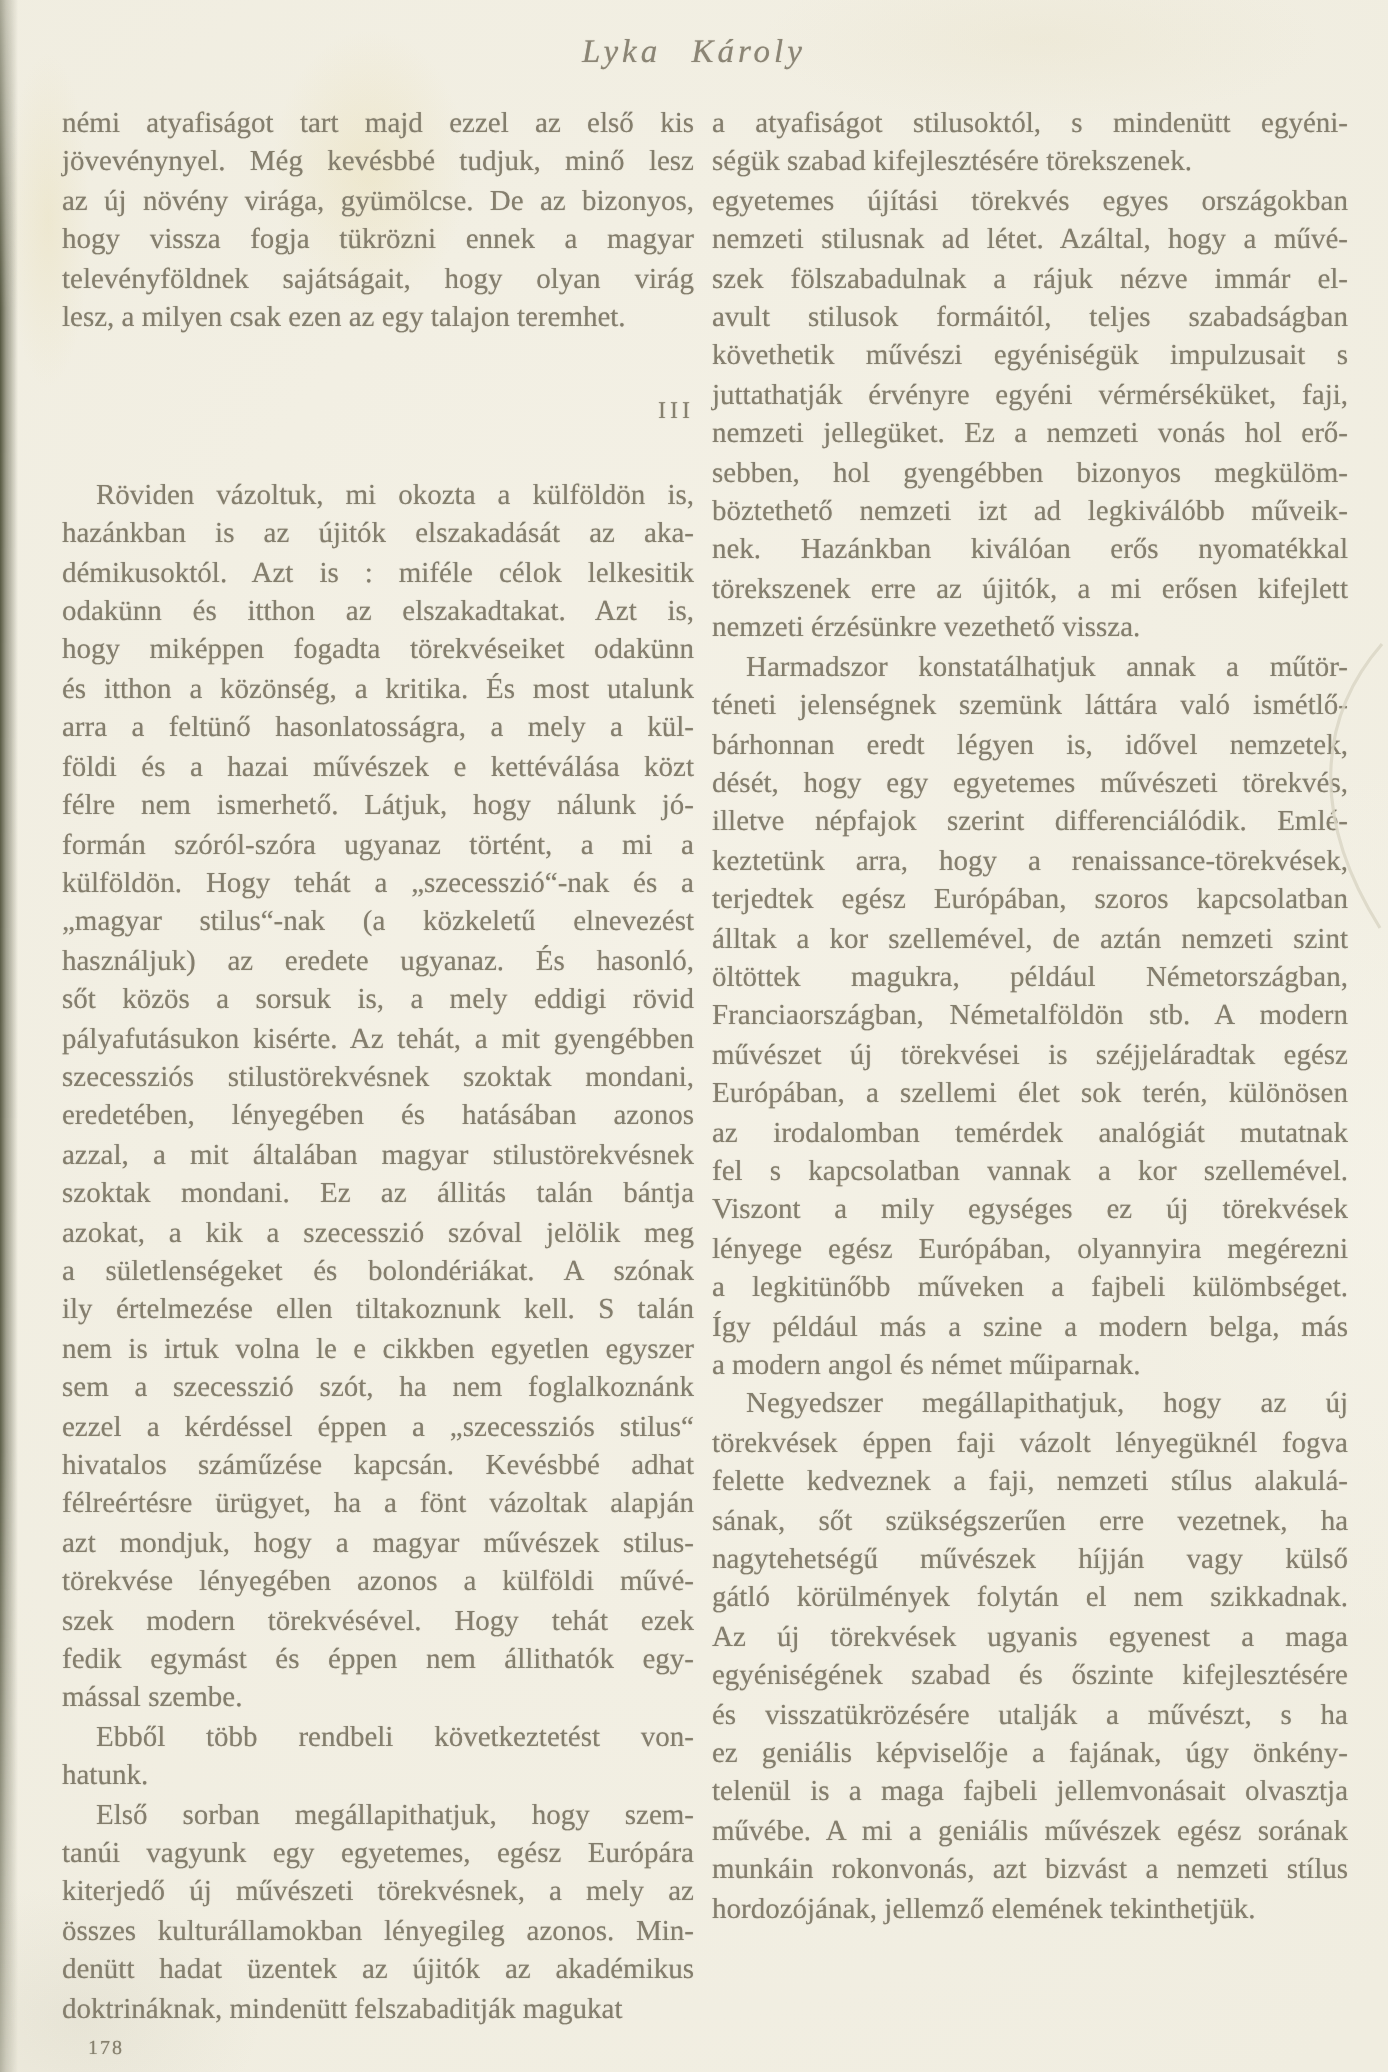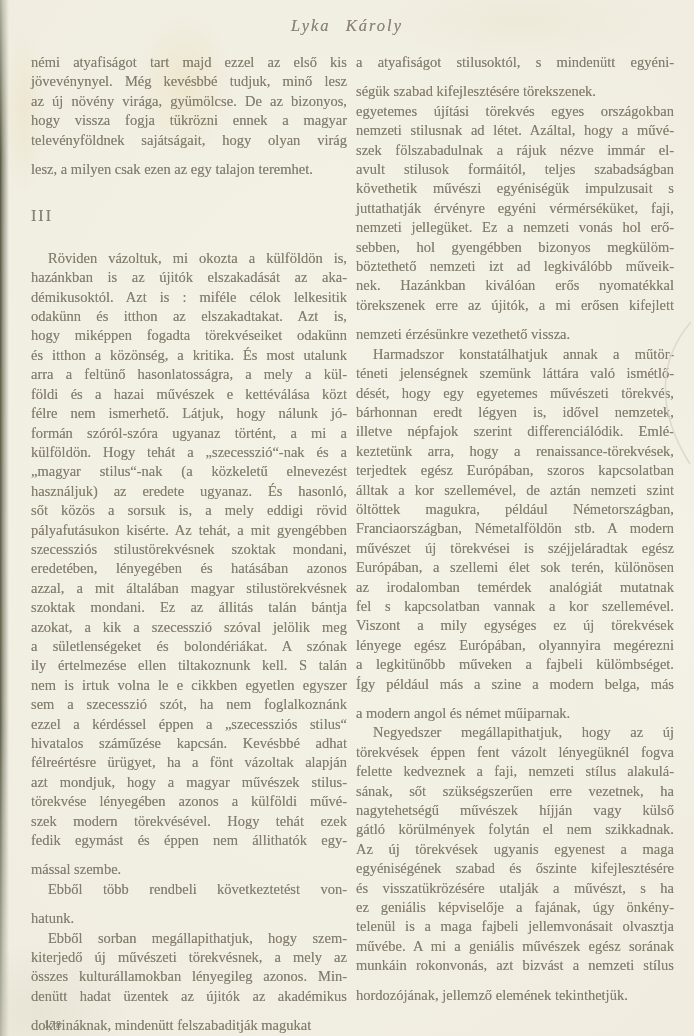--- a/index.html
+++ b/index.html
@@ -35,24 +35,24 @@
     text-shadow:0 0 .5px rgba(139,133,117,.7);
   }
   .column{
     position:absolute;top:53px;
     font-size:14.5px;line-height:19.4px;
     text-shadow:0 0 .5px rgba(132,126,109,.65);
   }
   .column.left{left:31px;width:316px;}
   .column.right{left:356px;width:318px;}
   .line{text-align:justify;text-align-last:justify;white-space:nowrap;}
-  .line.last{text-align-last:left;margin-top:10px;}
+  .line.last{text-align-last:left;}
   .line.indent{text-indent:17px;}
   .section-heading{
-    text-align:left;letter-spacing:2px;font-size:16px;
+    text-align:right;letter-spacing:2px;font-size:12px;
     margin:27px 0 23px 0;color:#87816f;
   }
   .page-number{
     position:absolute;left:44px;top:1019px;font-size:10px;
     letter-spacing:1px;color:#87816f;
     text-shadow:0 0 .5px rgba(135,129,111,.7);
   }
   .crease{position:absolute;right:0;top:318px;pointer-events:none;opacity:.85;}
 </style>
 </head>
@@ -105,21 +105,22 @@
         <div class="line">törekvése lényegében azonos a külföldi művé-</div>
         <div class="line">szek modern törekvésével. Hogy tehát ezek</div>
         <div class="line">fedik egymást és éppen nem állithatók egy-</div>
         <div class="line last">mással szembe.</div>
       </div>
       <div class="paragraph">
         <div class="line indent">Ebből több rendbeli következtetést von-</div>
         <div class="line last">hatunk.</div>
       </div>
       <div class="paragraph">
-        <div class="line indent">Ebből sorban megállapithatjuk, hogy szem-</div>
+        <div class="line indent">Első sorban megállapithatjuk, hogy szem-</div>
+        <div class="line">tanúi vagyunk egy egyetemes, egész Európára</div>
         <div class="line">kiterjedő új művészeti törekvésnek, a mely az</div>
         <div class="line">összes kulturállamokban lényegileg azonos. Min-</div>
         <div class="line">denütt hadat üzentek az újitók az akadémikus</div>
         <div class="line last">doktrináknak, mindenütt felszabaditják magukat</div>
       </div>
     </div>
 
   <div class="column right">
       <div class="paragraph">
         <div class="line">a atyafiságot stilusoktól, s mindenütt egyéni-</div>
@@ -135,41 +136,41 @@
         <div class="line">nemzeti jellegüket. Ez a nemzeti vonás hol erő-</div>
         <div class="line">sebben, hol gyengébben bizonyos megkülöm-</div>
         <div class="line">böztethető nemzeti izt ad legkiválóbb műveik-</div>
         <div class="line">nek. Hazánkban kiválóan erős nyomatékkal</div>
         <div class="line">törekszenek erre az újitók, a mi erősen kifejlett</div>
         <div class="line last">nemzeti érzésünkre vezethető vissza.</div>
       </div>
       <div class="paragraph">
         <div class="line indent">Harmadszor konstatálhatjuk annak a műtör-</div>
         <div class="line">téneti jelenségnek szemünk láttára való ismétlő-</div>
+        <div class="line">bárhonnan eredt légyen is, idővel nemzetek,</div>
         <div class="line">dését, hogy egy egyetemes művészeti törekvés,</div>
-        <div class="line">bárhonnan eredt légyen is, idővel nemzetek,</div>
         <div class="line">illetve népfajok szerint differenciálódik. Emlé-</div>
         <div class="line">keztetünk arra, hogy a renaissance-törekvések,</div>
         <div class="line">terjedtek egész Európában, szoros kapcsolatban</div>
         <div class="line">álltak a kor szellemével, de aztán nemzeti szint</div>
         <div class="line">öltöttek magukra, például Németországban,</div>
         <div class="line">Franciaországban, Németalföldön stb. A modern</div>
         <div class="line">művészet új törekvései is széjjeláradtak egész</div>
         <div class="line">Európában, a szellemi élet sok terén, különösen</div>
         <div class="line">az irodalomban temérdek analógiát mutatnak</div>
         <div class="line">fel s kapcsolatban vannak a kor szellemével.</div>
         <div class="line">Viszont a mily egységes ez új törekvések</div>
         <div class="line">lényege egész Európában, olyannyira megérezni</div>
         <div class="line">a legkitünőbb műveken a fajbeli külömbséget.</div>
         <div class="line">Így például más a szine a modern belga, más</div>
         <div class="line last">a modern angol és német műiparnak.</div>
       </div>
       <div class="paragraph">
         <div class="line indent">Negyedszer megállapithatjuk, hogy az új</div>
-        <div class="line">törekvések éppen fent vázolt lényegüknél fogva</div>
+        <div class="line">törekvések éppen faji vázolt lényegüknél fogva</div>
         <div class="line">felette kedveznek a faji, nemzeti stílus alakulá-</div>
         <div class="line">sának, sőt szükségszerűen erre vezetnek, ha</div>
         <div class="line">nagytehetségű művészek híjján vagy külső</div>
         <div class="line">gátló körülmények folytán el nem szikkadnak.</div>
         <div class="line">Az új törekvések ugyanis egyenest a maga</div>
         <div class="line">egyéniségének szabad és őszinte kifejlesztésére</div>
         <div class="line">és visszatükrözésére utalják a művészt, s ha</div>
         <div class="line">ez geniális képviselője a fajának, úgy önkény-</div>
         <div class="line">telenül is a maga fajbeli jellemvonásait olvasztja</div>
         <div class="line">művébe. A mi a geniális művészek egész sorának</div>

